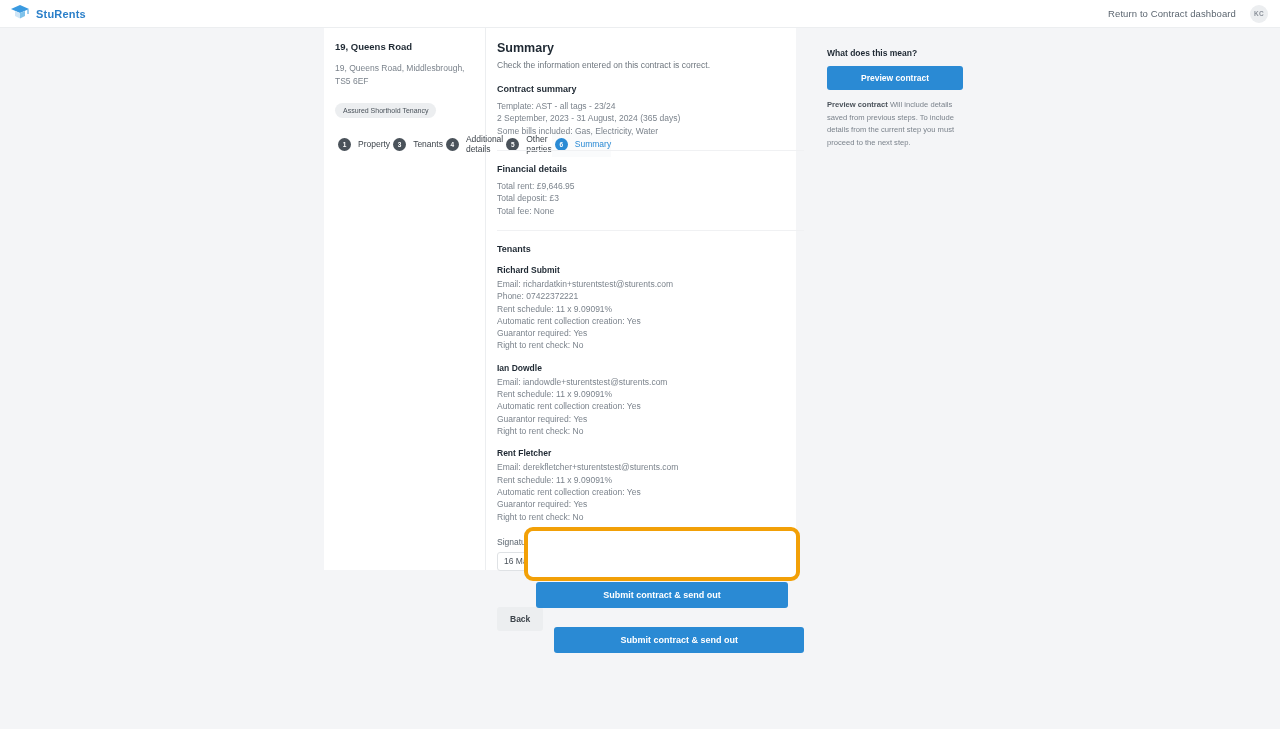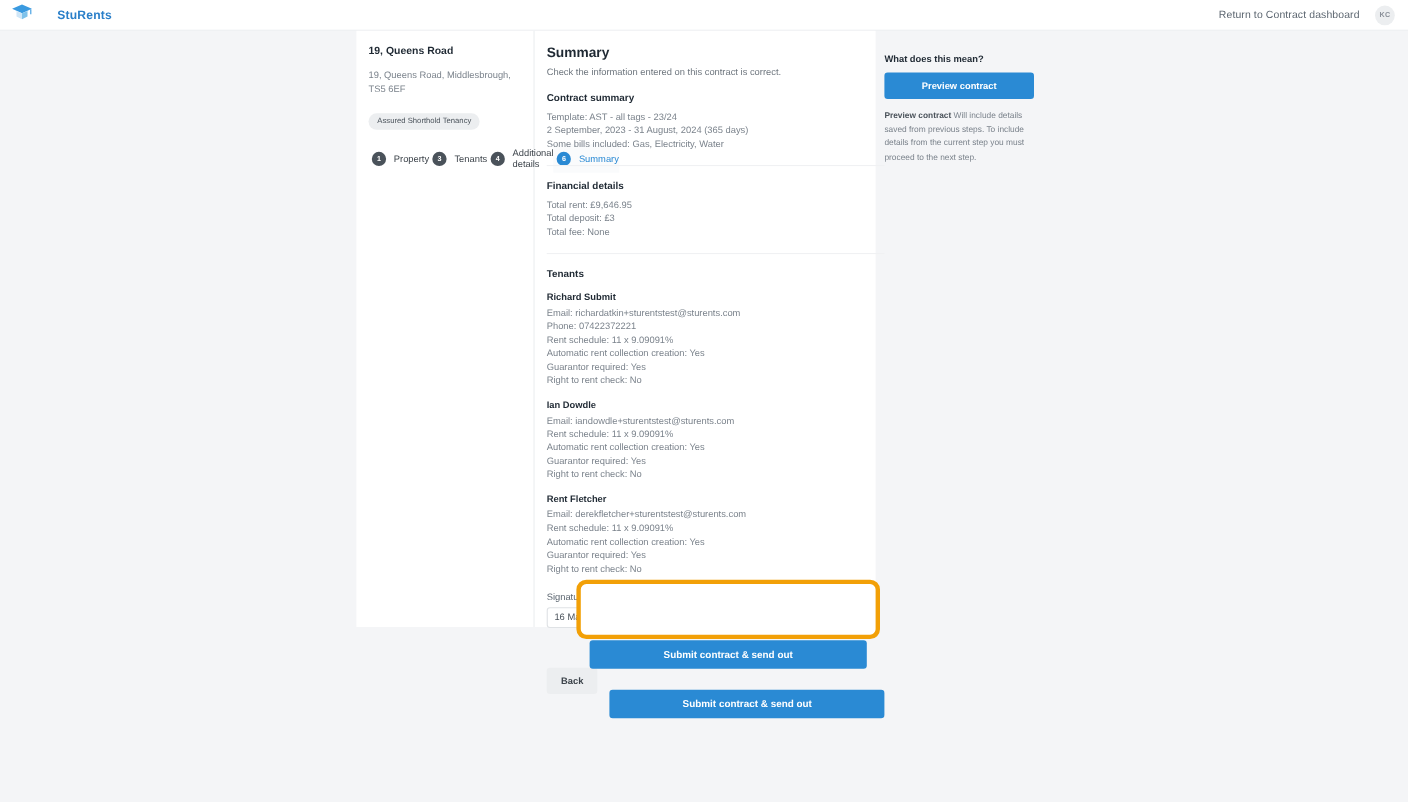--- a/index.html
+++ b/index.html
@@ -14,21 +14,21 @@
   
   .topbar {
     position: absolute; top: 0; left: 0;
     width: 1280px; height: 28px;
     background: #ffffff;
     border-bottom: 1px solid #eceef0;
     display: flex; align-items: center;
     justify-content: space-between;
     padding: 0 12px 0 10px;
   }
-  .brand { display: flex; align-items: center; gap: 22px; }
+  .brand { display: flex; align-items: center; gap: 6px; }
   .brand-text {
     font-size: 11px; font-weight: bold; color: #2a7fc9;
     letter-spacing: .2px;
   }
   .topbar-right { display: flex; align-items: center; gap: 14px; }
   .return-link {
     font-size: 9.5px; color: #5c6670; text-decoration: none;
     letter-spacing: .1px;
   }
   .avatar {
@@ -137,21 +137,21 @@
     background: #2a8ad4; color: #ffffff;
     font-size: 9px; font-weight: bold;
     border: none; border-radius: 3px;
     padding: 8px 16px; cursor: pointer;
     min-width: 250px;
     margin-top: 42px;
   }
 
   
   .right-panel {
-    position: absolute; top: 48px; left: 804px;
+    position: absolute; top: 48px; left: 827px;
     width: 136px;
   }
   .rp-title {
     font-size: 8.5px; font-weight: bold; color: #1f2933;
     margin-bottom: 8px;
   }
   .btn-preview {
     display: block; width: 136px;
     background: #2a8ad4; color: #ffffff;
     font-size: 8.5px; font-weight: bold;
@@ -211,20 +211,24 @@
         <span class="step-label">Property</span>
       </div>
       <div class="step">
         <span class="step-num">3</span>
         <span class="step-label">Tenants</span>
       </div>
       <div class="step">
         <span class="step-num">4</span>
         <span class="step-label">Additional details</span>
       </div>
+      <div class="step">
+        <span class="step-num">5</span>
+        <span class="step-label">Other parties</span>
+      </div>
       <div class="step active">
         <span class="step-num">6</span>
         <span class="step-label">Summary</span>
       </div>
     </div>
   </div>
 
   <div class="content">
     <h1 class="page-title">Summary</h1>
     <div class="page-sub">Check the information entered on this contract is correct.</div>

